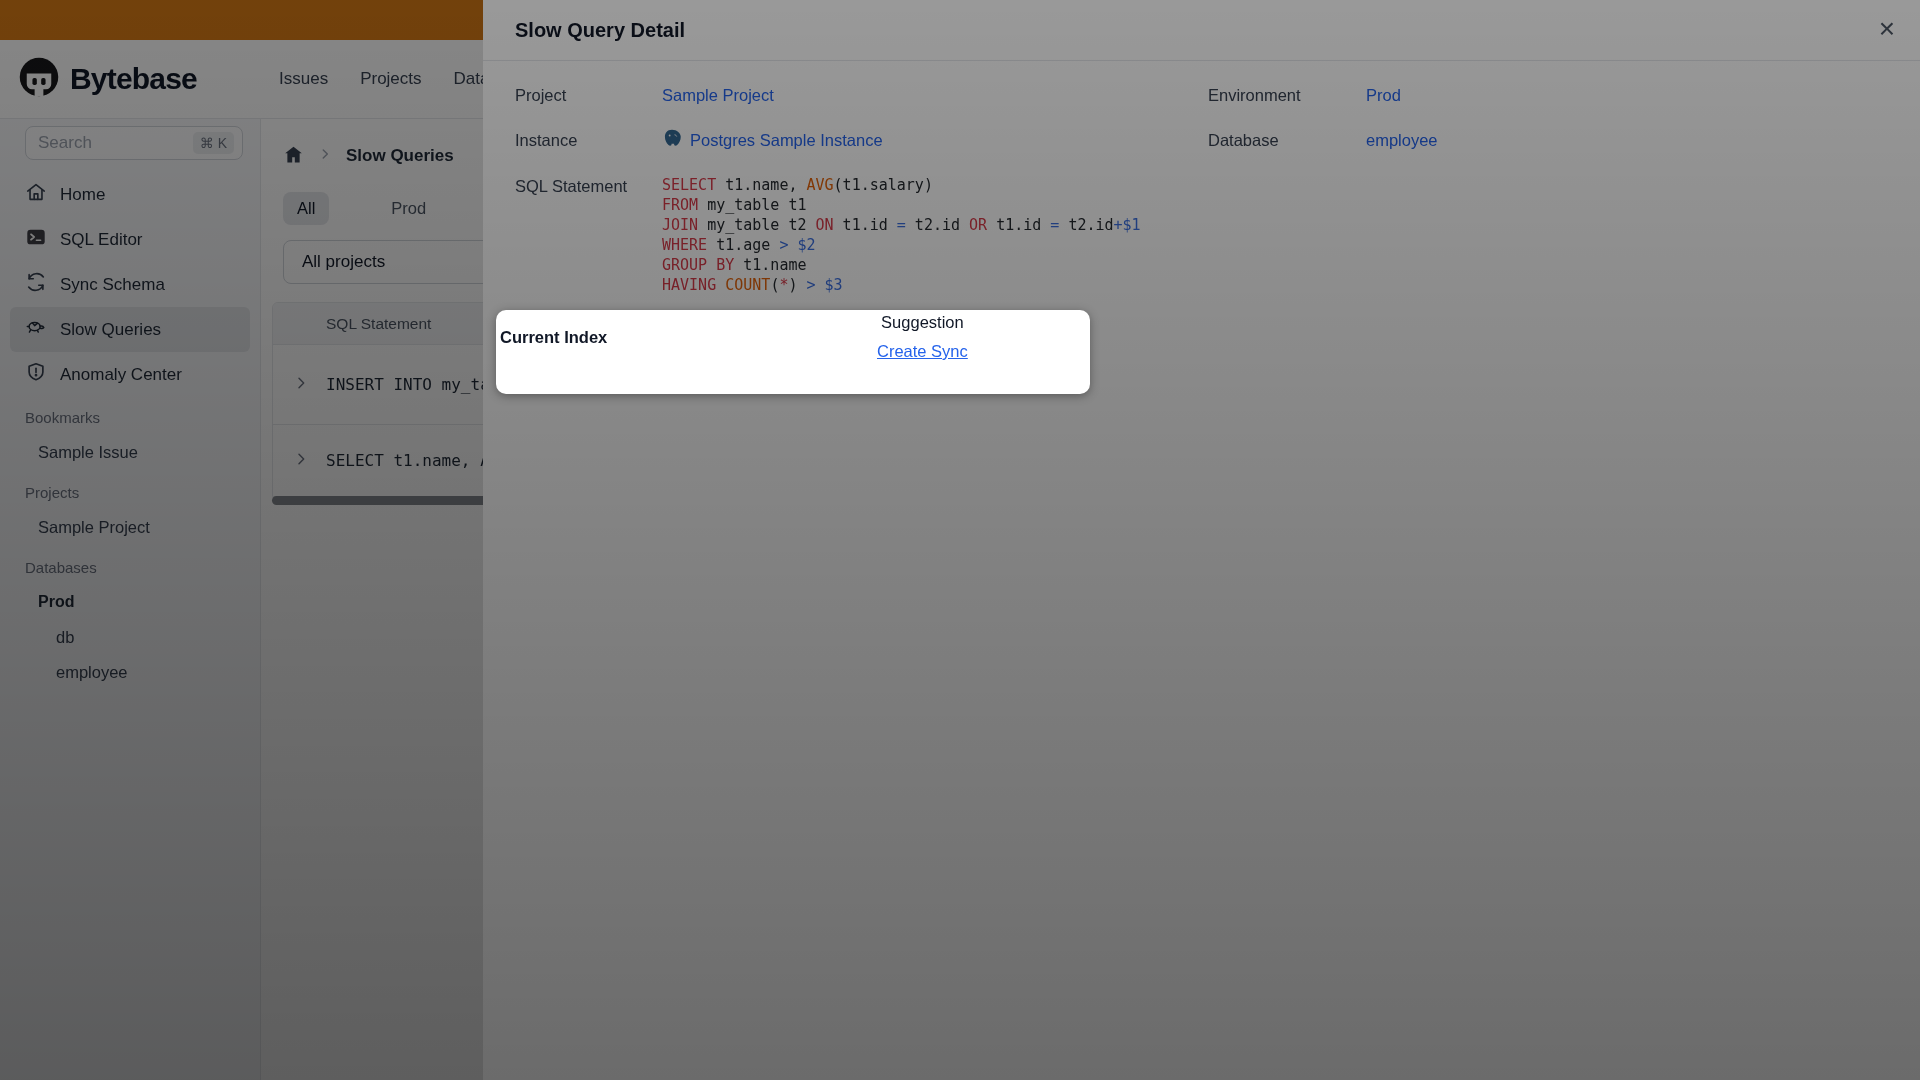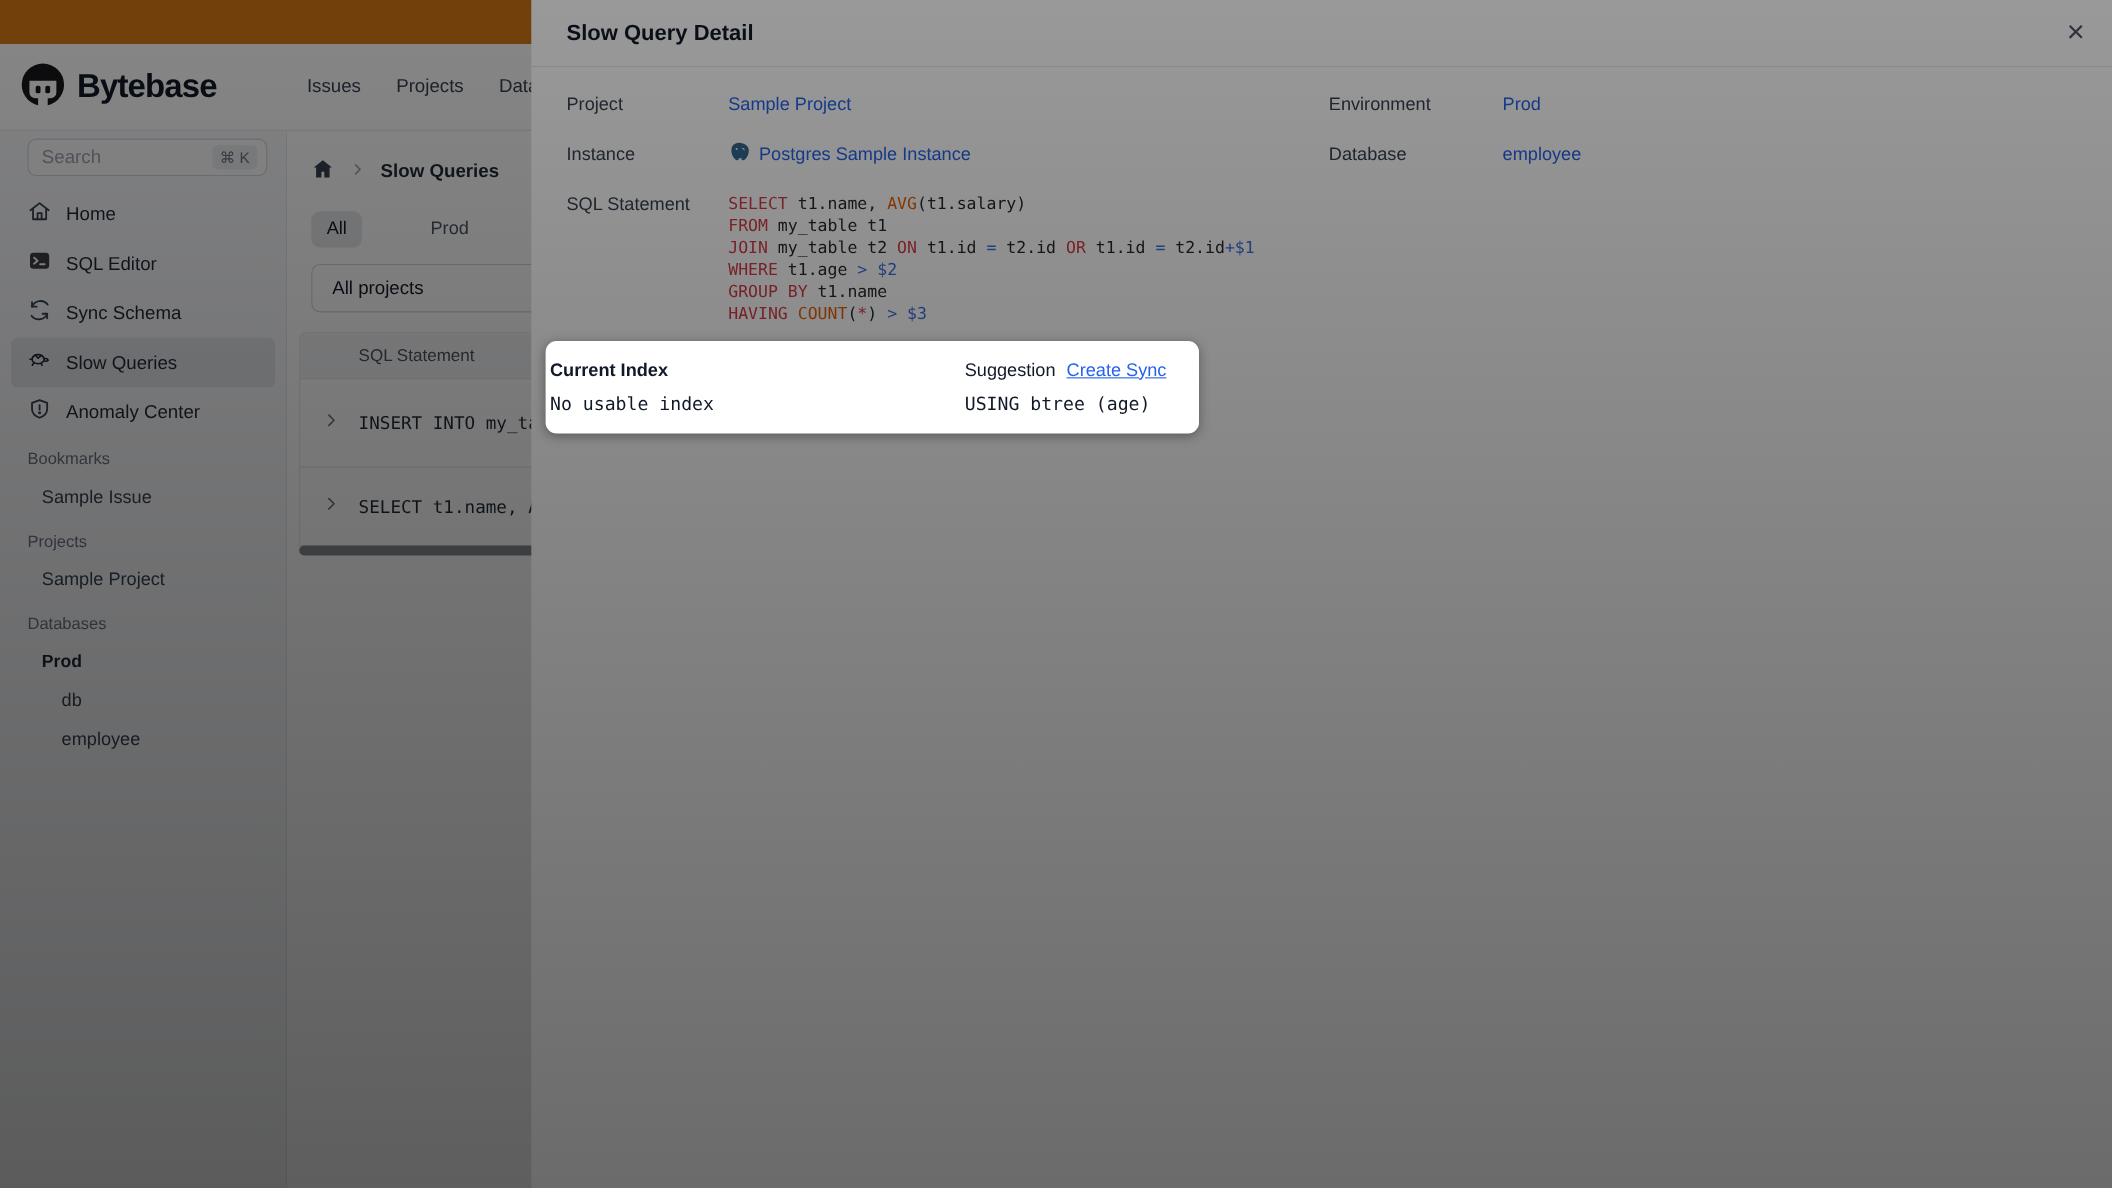--- a/index.html
+++ b/index.html
@@ -63,21 +63,21 @@
   .tok-op { color:#3b6fe0; }
   .tok-num { color:#3b6fe0; }
   .tok-id { color:#24292e; }
 
   .spotlight { position:absolute; inset:0; background:linear-gradient(180deg, rgba(0,0,0,0.40) 0%, rgba(0,0,0,0.58) 100%); }
 
   
   .index-card { position:absolute; left:496px; top:310px; width:594px; height:84px; background:#fff; border-radius:10px; box-shadow:0 2px 10px rgba(0,0,0,0.35); padding:12px 4px; }
   .card-row { position:relative; height:30px; display:flex; align-items:center; }
   .card-head-left { font-size:16.5px; font-weight:600; color:#111827; }
-  .card-col-right { position:absolute; left:377px; display:flex; align-items:center; gap:10px; }
+  .card-col-right { position:absolute; left:377px; display:flex; align-items:center; gap:10px;flex-direction:column; }
   .card-suggestion-label { font-size:16.5px; font-weight:500; color:#111827; }
   .card-link { font-size:16.5px; color:#2563eb; text-decoration:underline; cursor:pointer; }
   .card-mono { font-family:"DejaVu Sans Mono", monospace; font-size:16.5px; color:#111827; white-space:pre; }
 </style>
 </head>
 <body>
 
 <div class="stage">
 
   <div class="app">
@@ -274,21 +274,15 @@
   <div class="spotlight"></div>
 
   <div class="index-card">
     <div class="card-row">
       <span class="card-head-left">Current Index</span>
       <span class="card-col-right">
         <span class="card-suggestion-label">Suggestion</span>
         <a class="card-link">Create Sync</a>
       </span>
     </div>
-    <div class="card-row">
-      <span class="card-mono">No usable index</span>
-      <span class="card-col-right">
-        <span class="card-mono">USING btree (age)</span>
-      </span>
-    </div>
   </div>
 
 </div>
 
 </body></html>

